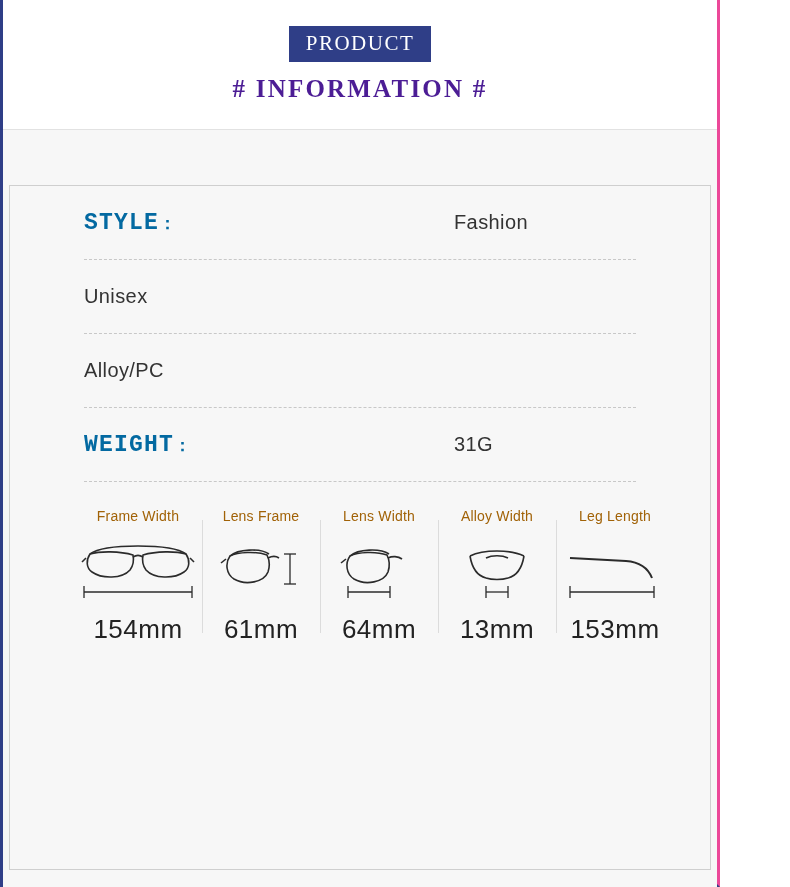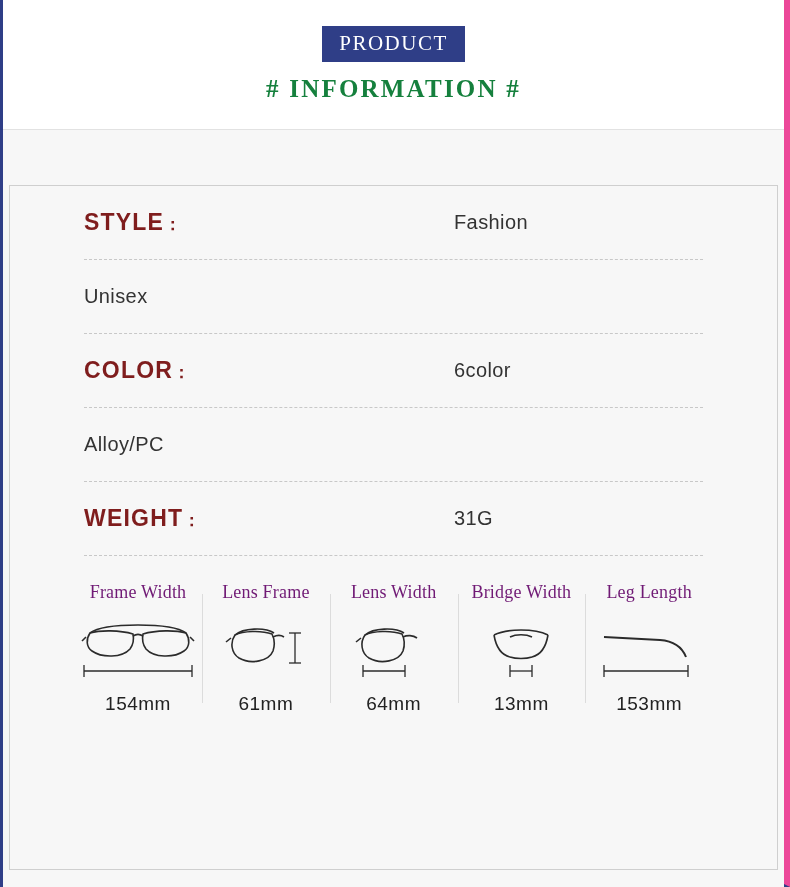--- a/index.html
+++ b/index.html
@@ -8,26 +8,26 @@
   }
   body {
     width: 790px;
     height: 887px;
     background: #ffffff;
     font-family: "Liberation Sans", sans-serif;
     overflow: hidden;
   }
   .page {
     position: relative;
-    width: 790px;
+    width: 720px;
     height: 887px;
     background: #ffffff;
     box-sizing: border-box;
     border-left: 3px solid #2f3e87;
-    border-right: 6px solid #ec4899;
+    border-right: 3px solid #ec4899;
     border-bottom: 3px solid #2f3e87;
   }
   
   .header {
     position: relative;
     height: 130px;
     background: #ffffff;
     text-align: center;
   }
   .badge-wrap {
@@ -42,21 +42,21 @@
     letter-spacing: 1.5px;
     padding: 5px 17px 6px 17px;
     font-weight: 400;
   }
   .subtitle {
     margin-top: 13px;
     font-family: "Liberation Serif", serif;
     font-size: 25px;
     font-weight: bold;
     letter-spacing: 2.2px;
-    color: #15803d;
+    color: #4c1d95;
   }
   .header-rule {
     position: absolute;
     left: 0;
     right: 0;
     bottom: 0;
     height: 1px;
     background: #e2e2e2;
   }
   
@@ -86,25 +86,25 @@
     align-items: center;
     height: 73px;
     margin: 0 74px;
     border-bottom: 1px dashed #c8c8c8;
   }
   .spec-row:first-child {
     border-top: none;
   }
   .spec-label {
     width: 370px;
-    font-family: Liberation Sans, sans-serif;
+    font-family: Liberation Mono, monospace;
     font-weight: bold;
     font-size: 23px;
     letter-spacing: 1.2px;
-    color: #7f1d1d;
+    color: #0369a1;
   }
   .spec-label .colon {
     font-weight: bold;
     font-size: 17px;
     letter-spacing: 0;
   }
   .spec-value {
     font-family: Liberation Sans, sans-serif;
     font-size: 20px;
     color: #333333;
@@ -124,34 +124,34 @@
   .measure-cell + .measure-cell:before {
     content: "";
     position: absolute;
     left: 0;
     top: 12px;
     bottom: 12px;
     width: 1px;
     background: #dcdcdc;
   }
   .measure-title {
-    font-family: Liberation Serif, serif;
-    font-size: 18px;
-    color: #701a75;
+    font-family: Liberation Sans, sans-serif;
+    font-size: 14px;
+    color: #a16207;
     letter-spacing: 0.2px;
   }
   .measure-figure {
     height: 90px;
     display: flex;
     align-items: center;
     justify-content: center;
   }
   .measure-value {
     font-family: "Liberation Sans", sans-serif;
-    font-size: 19px;
+    font-size: 26px;
     color: #222222;
     letter-spacing: 0.5px;
   }
   svg { display: block; }
 </style>
 </head>
 <body>
 
 <div class="page">
 
@@ -168,24 +168,20 @@
 
       <ul class="spec-list">
         <li class="spec-row">
           <span class="spec-label"><span>STYLE</span><span class="colon">：</span></span>
           <span class="spec-value">Fashion</span>
         </li>
         <li class="spec-row">
           <span class="spec-value">Unisex</span>
         </li>
         <li class="spec-row">
-          <span class="spec-label"><span>COLOR</span><span class="colon">：</span></span>
-          <span class="spec-value">6color</span>
-        </li>
-        <li class="spec-row">
           <span class="spec-value">Alloy/PC</span>
         </li>
         <li class="spec-row">
           <span class="spec-label"><span>WEIGHT</span><span class="colon">：</span></span>
           <span class="spec-value">31G</span>
         </li>
       </ul>
 
       <div class="measure-strip">
 
@@ -245,21 +241,21 @@
                 <line x1="24" y1="58" x2="66" y2="58"></line>
                 <line x1="24" y1="52" x2="24" y2="64"></line>
                 <line x1="66" y1="52" x2="66" y2="64"></line>
               </g>
             </svg>
           </div>
           <div class="measure-value">64mm</div>
         </div>
 
         <div class="measure-cell">
-          <div class="measure-figure-title measure-title">Bridge Width</div>
+          <div class="measure-figure-title measure-title">Alloy Width</div>
           <div class="measure-figure">
             <svg width="110" height="70" viewBox="0 0 110 70">
               <g fill="none" stroke="#2b2b2b" stroke-width="1.6">
                 <path d="M28 22 C 30 34, 36 42, 44 44"></path>
                 <path d="M82 22 C 80 34, 74 42, 66 44"></path>
                 <path d="M44 44 C 50 46, 60 46, 66 44"></path>
                 <path d="M28 22 C 36 18, 46 17, 55 17 C 64 17, 74 18, 82 22"></path>
                 <path d="M44 24 C 50 21, 60 21, 66 24"></path>
               </g>
               <g stroke="#2b2b2b" stroke-width="1.3">

